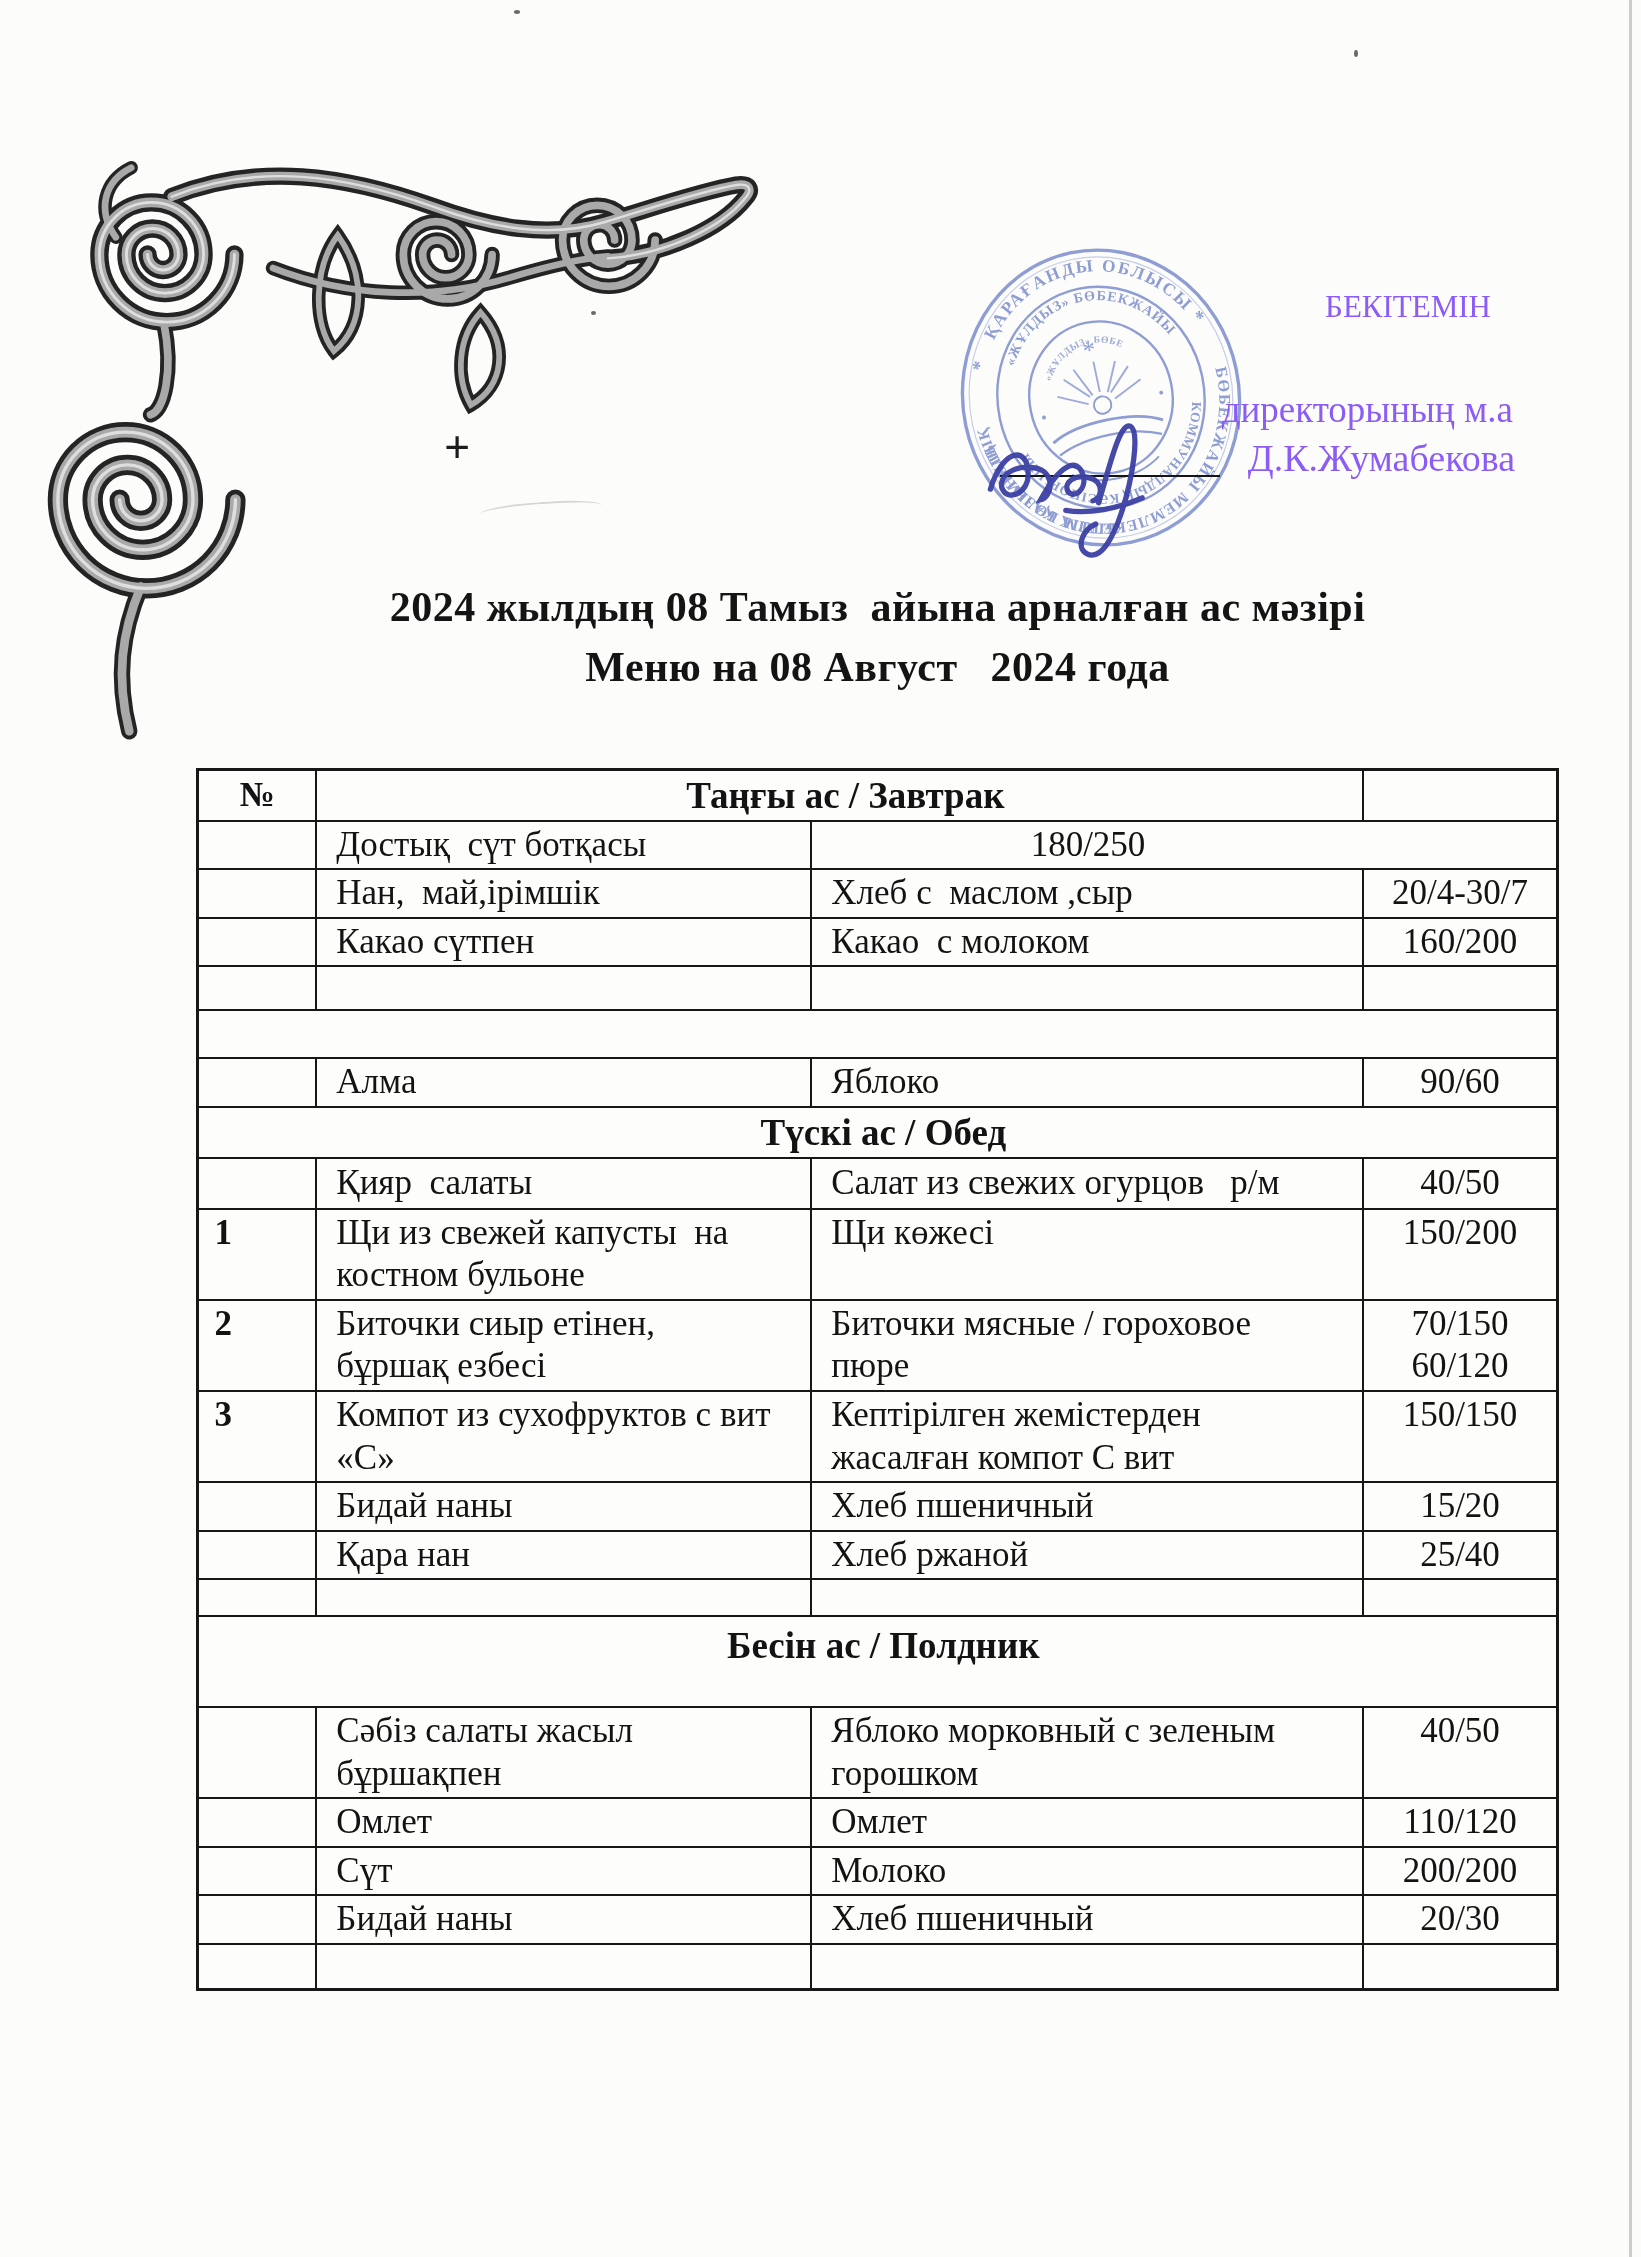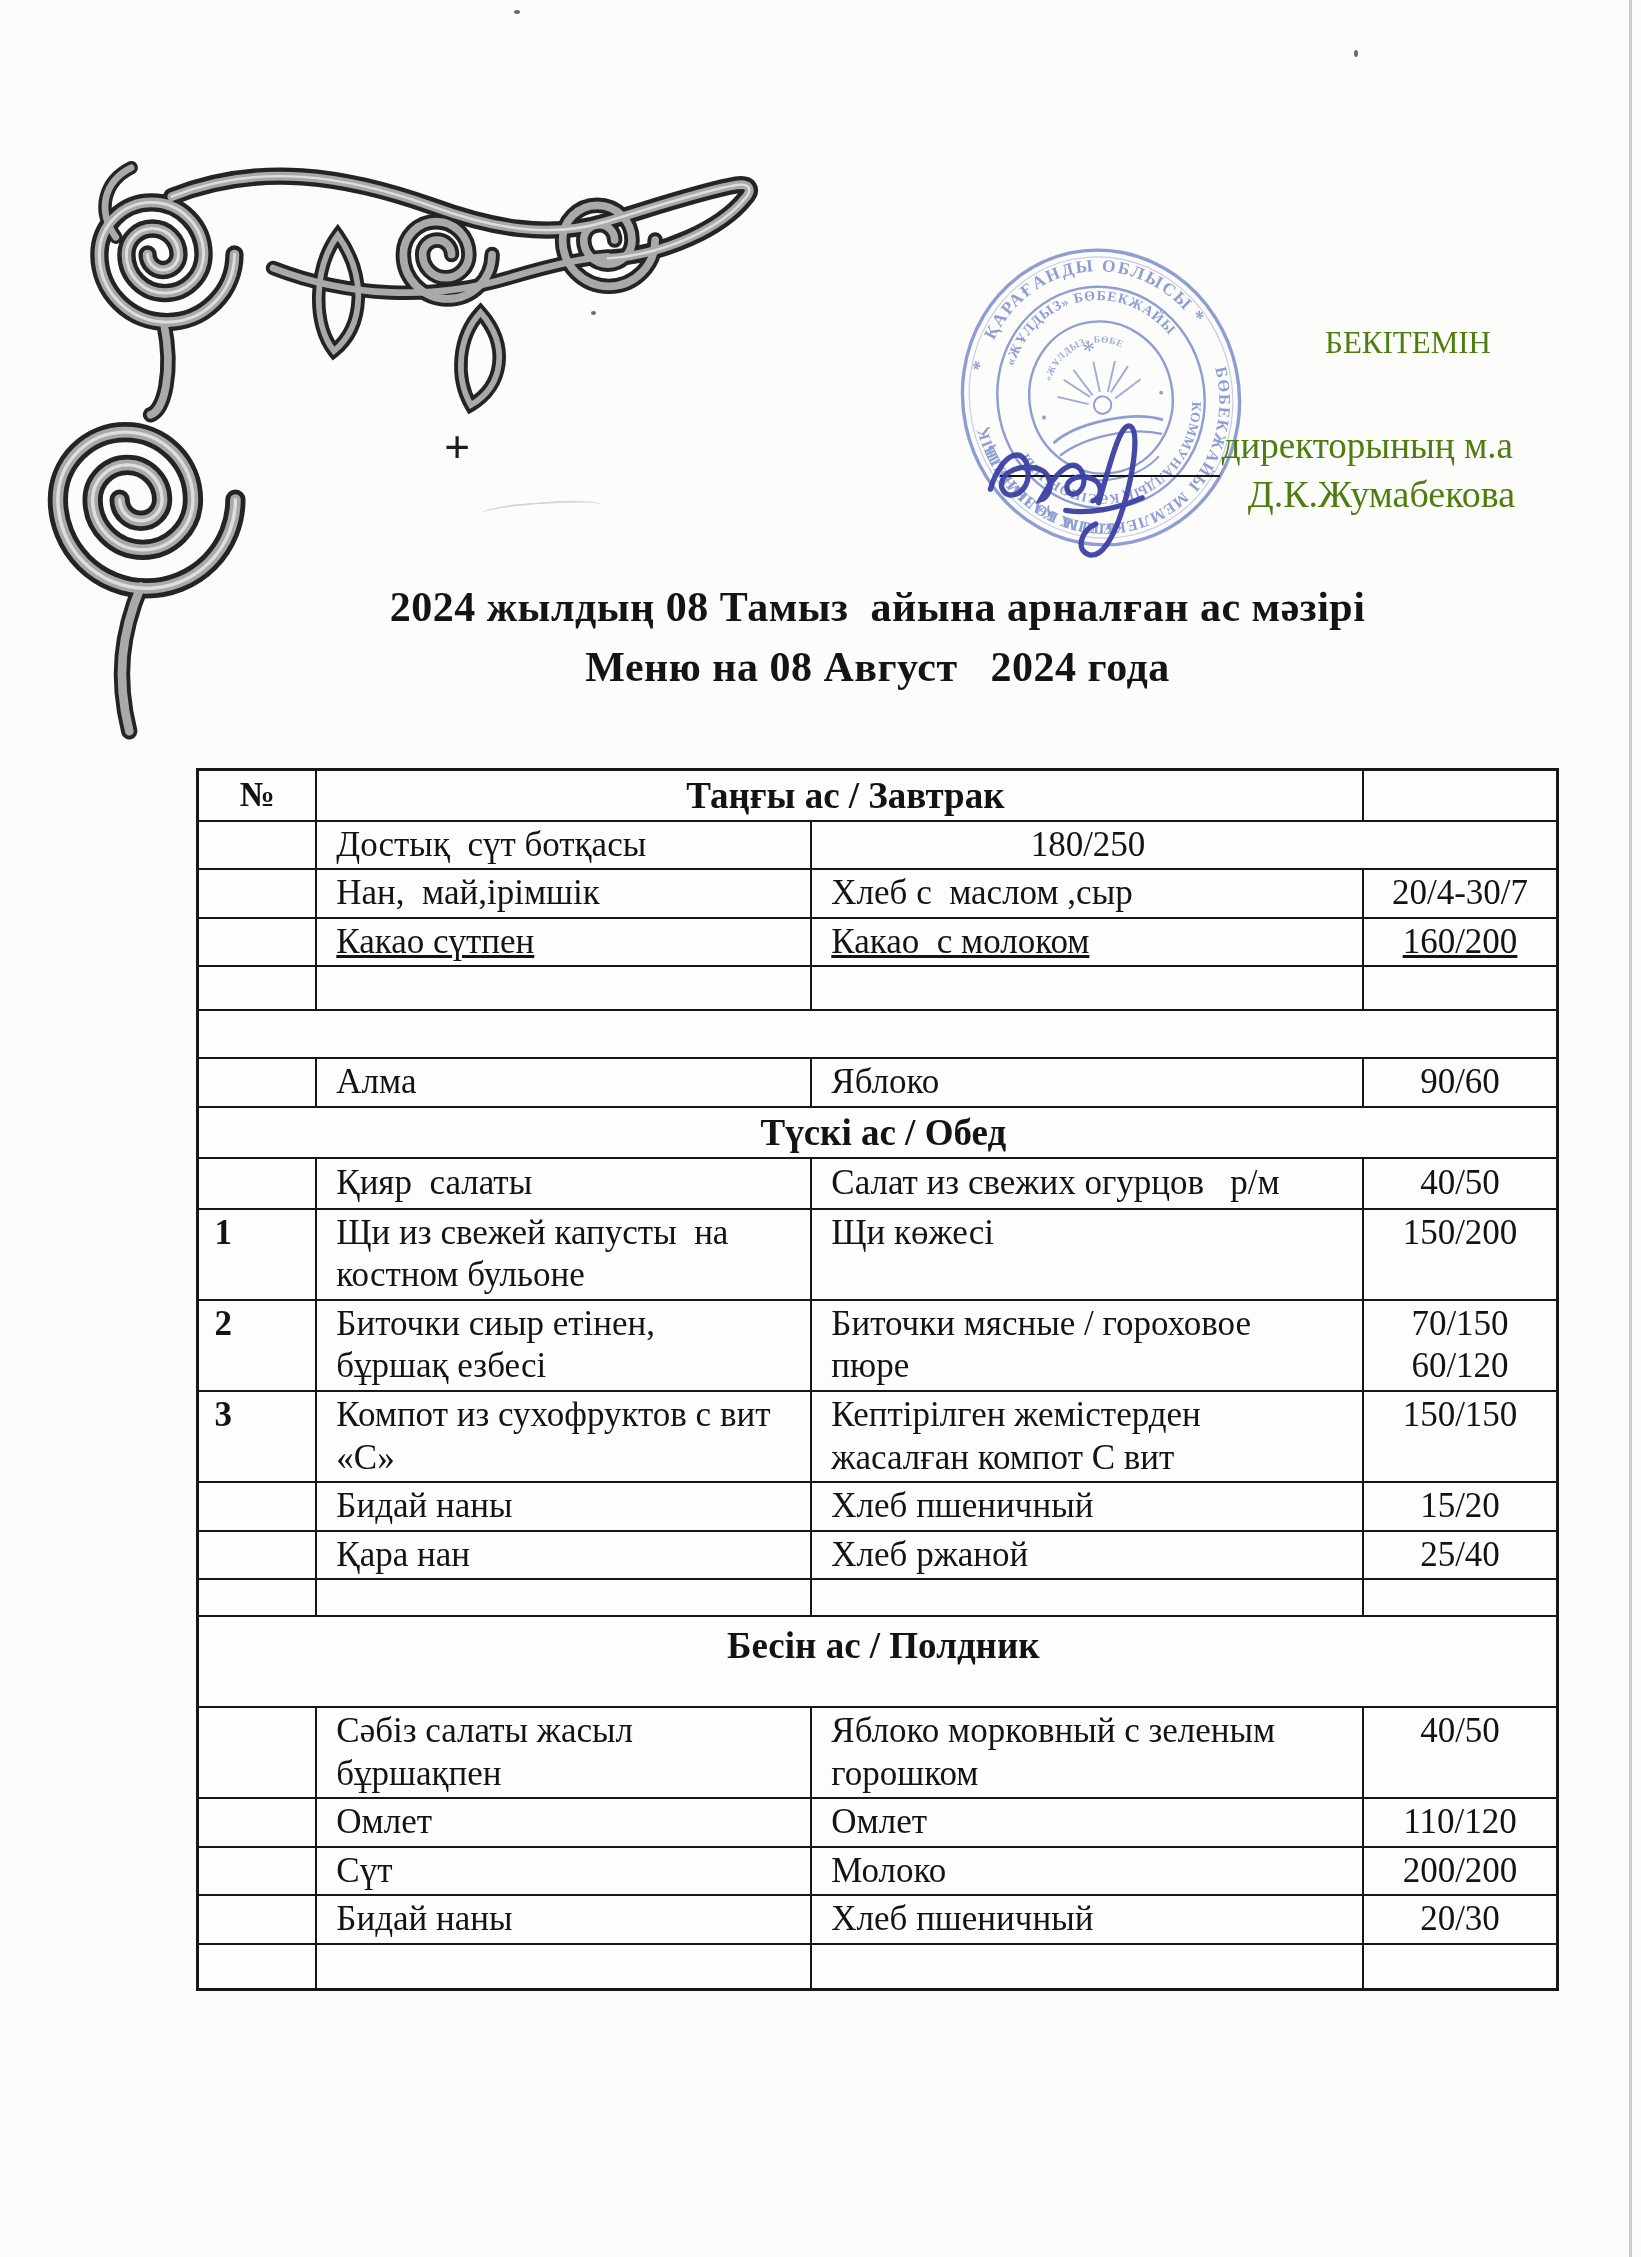--- a/index.html
+++ b/index.html
@@ -17,21 +17,21 @@
   .crease{position:absolute;left:996px;top:1163px;width:1.9px;height:121px;background:#c6cad0;transform:rotate(9deg);opacity:.8;}
   .smudge{position:absolute;left:481px;top:502px;width:121px;height:15.4px;border-top:2.9px solid #cccccc;border-radius:50%;transform:rotate(-4deg);opacity:.8;}
 
   .ornament{position:absolute;left:27px;top:92px;}
 
   .plus-mark{position:absolute;left:444px;top:421px;font-size:46px;font-weight:bold;color:#1c1c1c;}
 
   .stamp{position:absolute;left:954px;top:241px;}
 
   .approval{position:absolute;top:0;left:0;width:1641px;height:541px;pointer-events:none;}
-  .appr-line{position:absolute;white-space:pre;color:#4d7c0f;margin-top:36px;}
+  .appr-line{position:absolute;white-space:pre;color:#8b5cf6;}
   .appr-bekitemin{right:150px;top:289px;font-size:31px;}
   .appr-org{right:133px;top:336px;font-size:38px;}
   .appr-role{right:128px;top:388px;font-size:37px;}
   .appr-name{right:126px;top:436px;font-size:38px;}
   .sig-line{position:absolute;left:1000px;top:475px;width:220px;border-top:2.9px solid #141414;}
   .signature{position:absolute;left:973px;top:404px;}
 
   .doc-title{position:absolute;left:196px;top:583px;width:1363px;text-align:center;}
   .doc-title .t1{font-size:42px;font-weight:bold;white-space:pre;letter-spacing:0.5px;}
   .doc-title .t2{font-size:42px;font-weight:bold;white-space:pre;margin-top:11.6px;letter-spacing:0.5px;}
@@ -195,21 +195,21 @@
       <div class="cell portion">180/250</div>
     </div>
 
     <div class="t-row" style="min-height:44px;">
       <div class="cell num"></div>
       <div class="cell">Нан,  май,ірімшік</div>
       <div class="cell">Хлеб с  маслом ,сыр</div>
       <div class="cell portion">20/4-30/7</div>
     </div>
 
-    <div class="t-row" style="min-height:44px;text-decoration:underline;">
+    <div class="t-row" style="min-height:44px;">
       <div class="cell num"></div>
       <div class="cell">Какао сүтпен</div>
       <div class="cell">Какао  с молоком</div>
       <div class="cell portion">160/200</div>
     </div>
 
     <div class="t-row" style="min-height:44px;">
       <div class="cell"></div>
       <div class="cell"></div>
       <div class="cell"></div>

